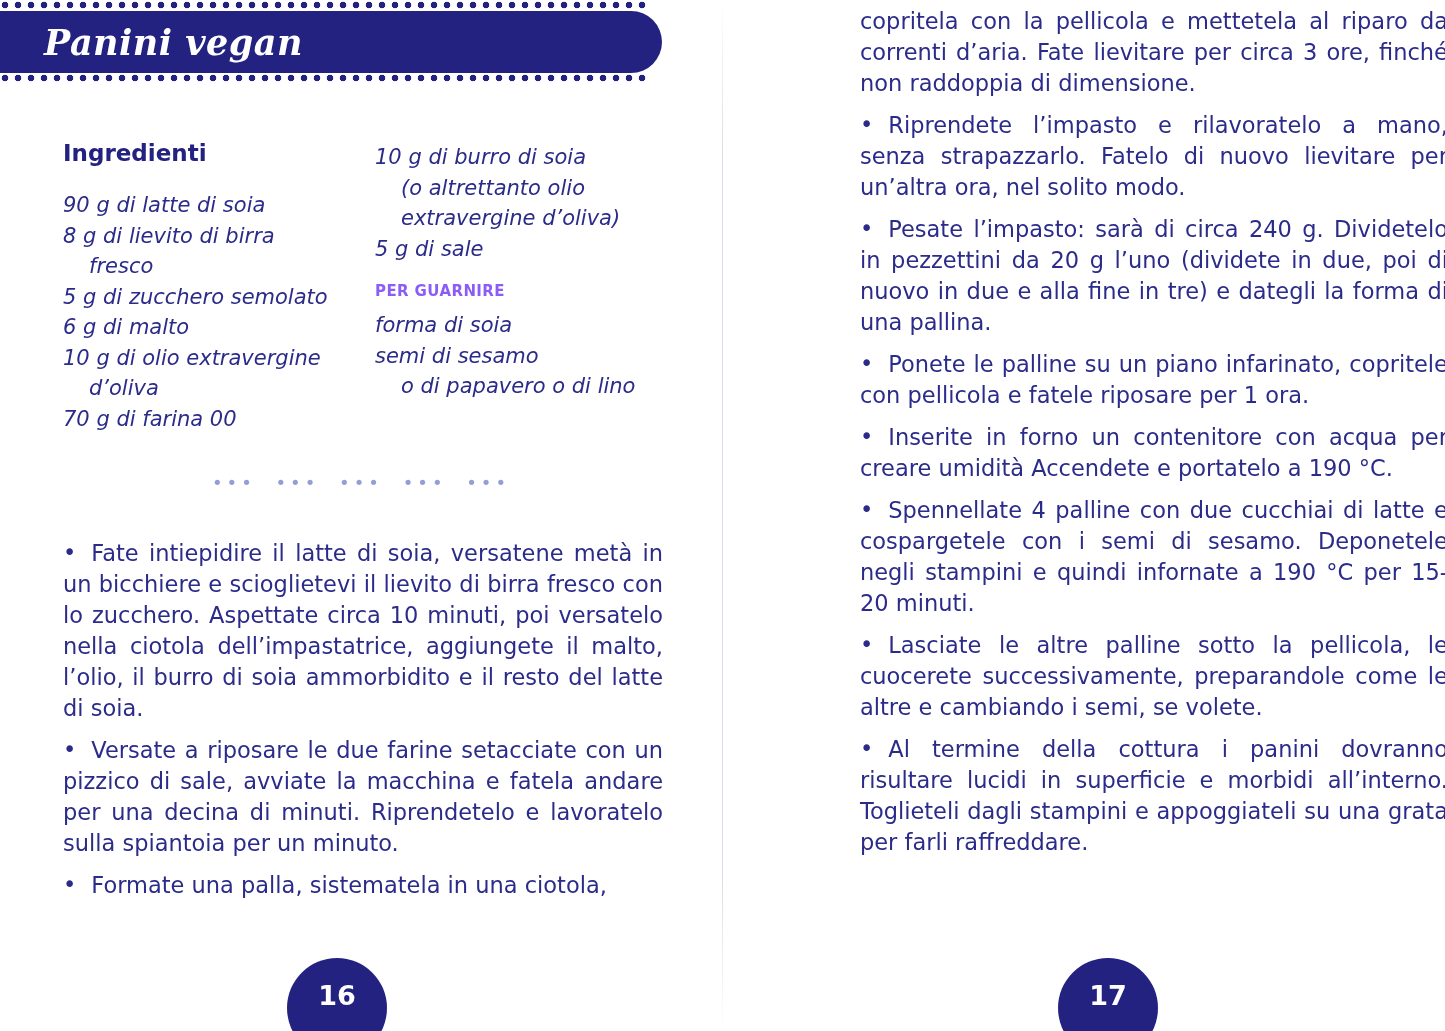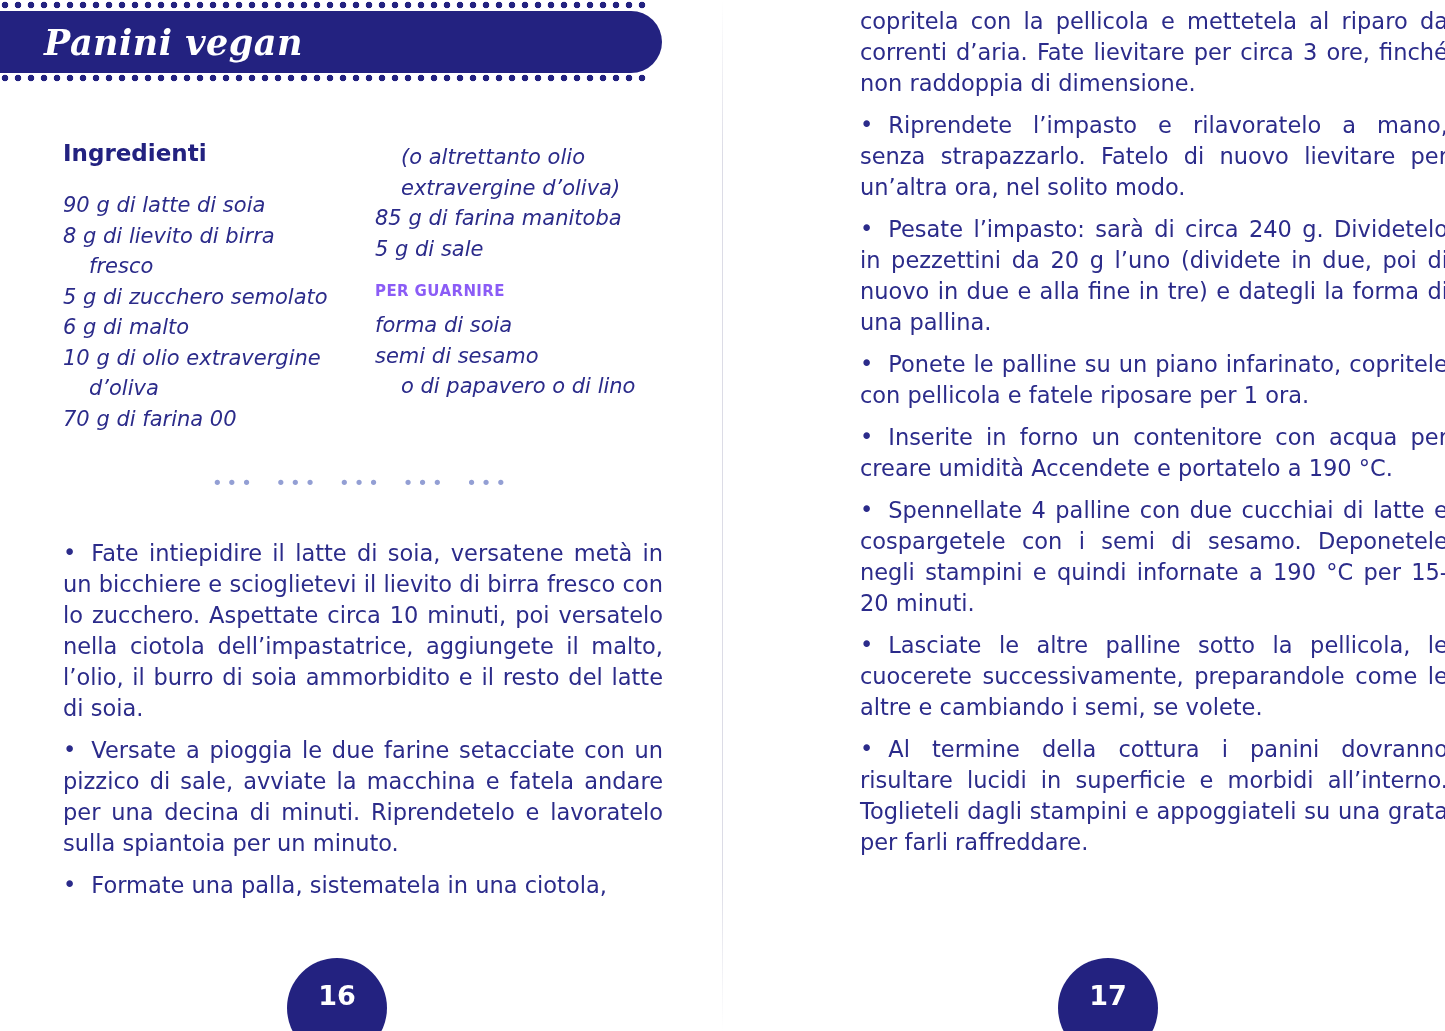--- a/index.html
+++ b/index.html
@@ -125,39 +125,39 @@
             <div class="ing-item indent"><span>fresco</span></div>
             <div class="ing-item"><span>5 g di zucchero semolato</span></div>
             <div class="ing-item"><span>6 g di malto</span></div>
             <div class="ing-item"><span>10 g di olio extravergine</span></div>
             <div class="ing-item indent"><span>d’oliva</span></div>
             <div class="ing-item"><span>70 g di farina 00</span></div>
           </div>
       </div>
       <div class="ing-col col2">
         <div class="ing-list">
+            <div class="ing-item"><span>10 g di burro di soia</span></div>
             <div class="ing-item indent"><span>(o altrettanto olio</span></div>
             <div class="ing-item indent"><span>extravergine d’oliva)</span></div>
-            <div class="ing-item"><span>85 g di farina manitoba</span></div>
             <div class="ing-item"><span>5 g di sale</span></div>
           </div>
         <h3 class="garnish-heading">PER GUARNIRE</h3>
         <div class="ing-list">
             <div class="ing-item"><span>forma di soia</span></div>
             <div class="ing-item"><span>semi di sesamo</span></div>
             <div class="ing-item indent"><span>o di papavero o di lino</span></div>
           </div>
       </div>
     </div>
 
     <div class="deco-dots">••• ••• ••• ••• •••</div>
 
     <div class="steps steps-left">
         <div class="step"><span class="bullet">•</span><span>Fate intiepidire il latte di soia, versatene metà in un bicchiere e scioglietevi il lievito di birra fresco con lo zucchero. Aspettate circa 10 minuti, poi versatelo nella ciotola dell’impastatrice, aggiungete il malto, l’olio, il burro di soia ammorbidito e il resto del latte di soia.</span></div>
-        <div class="step"><span class="bullet">•</span><span>Versate a pioggia le due farine setacciate con un pizzico di sale, avviate la macchina e fatela andare per una decina di minuti. Riprendetelo e lavoratelo sulla spiantoia per un minuto.</span></div>
+        <div class="step"><span class="bullet">•</span><span>Versate a riposare le due farine setacciate con un pizzico di sale, avviate la macchina e fatela andare per una decina di minuti. Riprendetelo e lavoratelo sulla spiantoia per un minuto.</span></div>
         <div class="step"><span class="bullet">•</span><span>Formate una palla, sistematela in una ciotola,</span></div>
       </div>
 
     <div class="page-num-circle">
       <span>16</span>
     </div>
   </div>
 
   <div class="gutter"></div>
 

